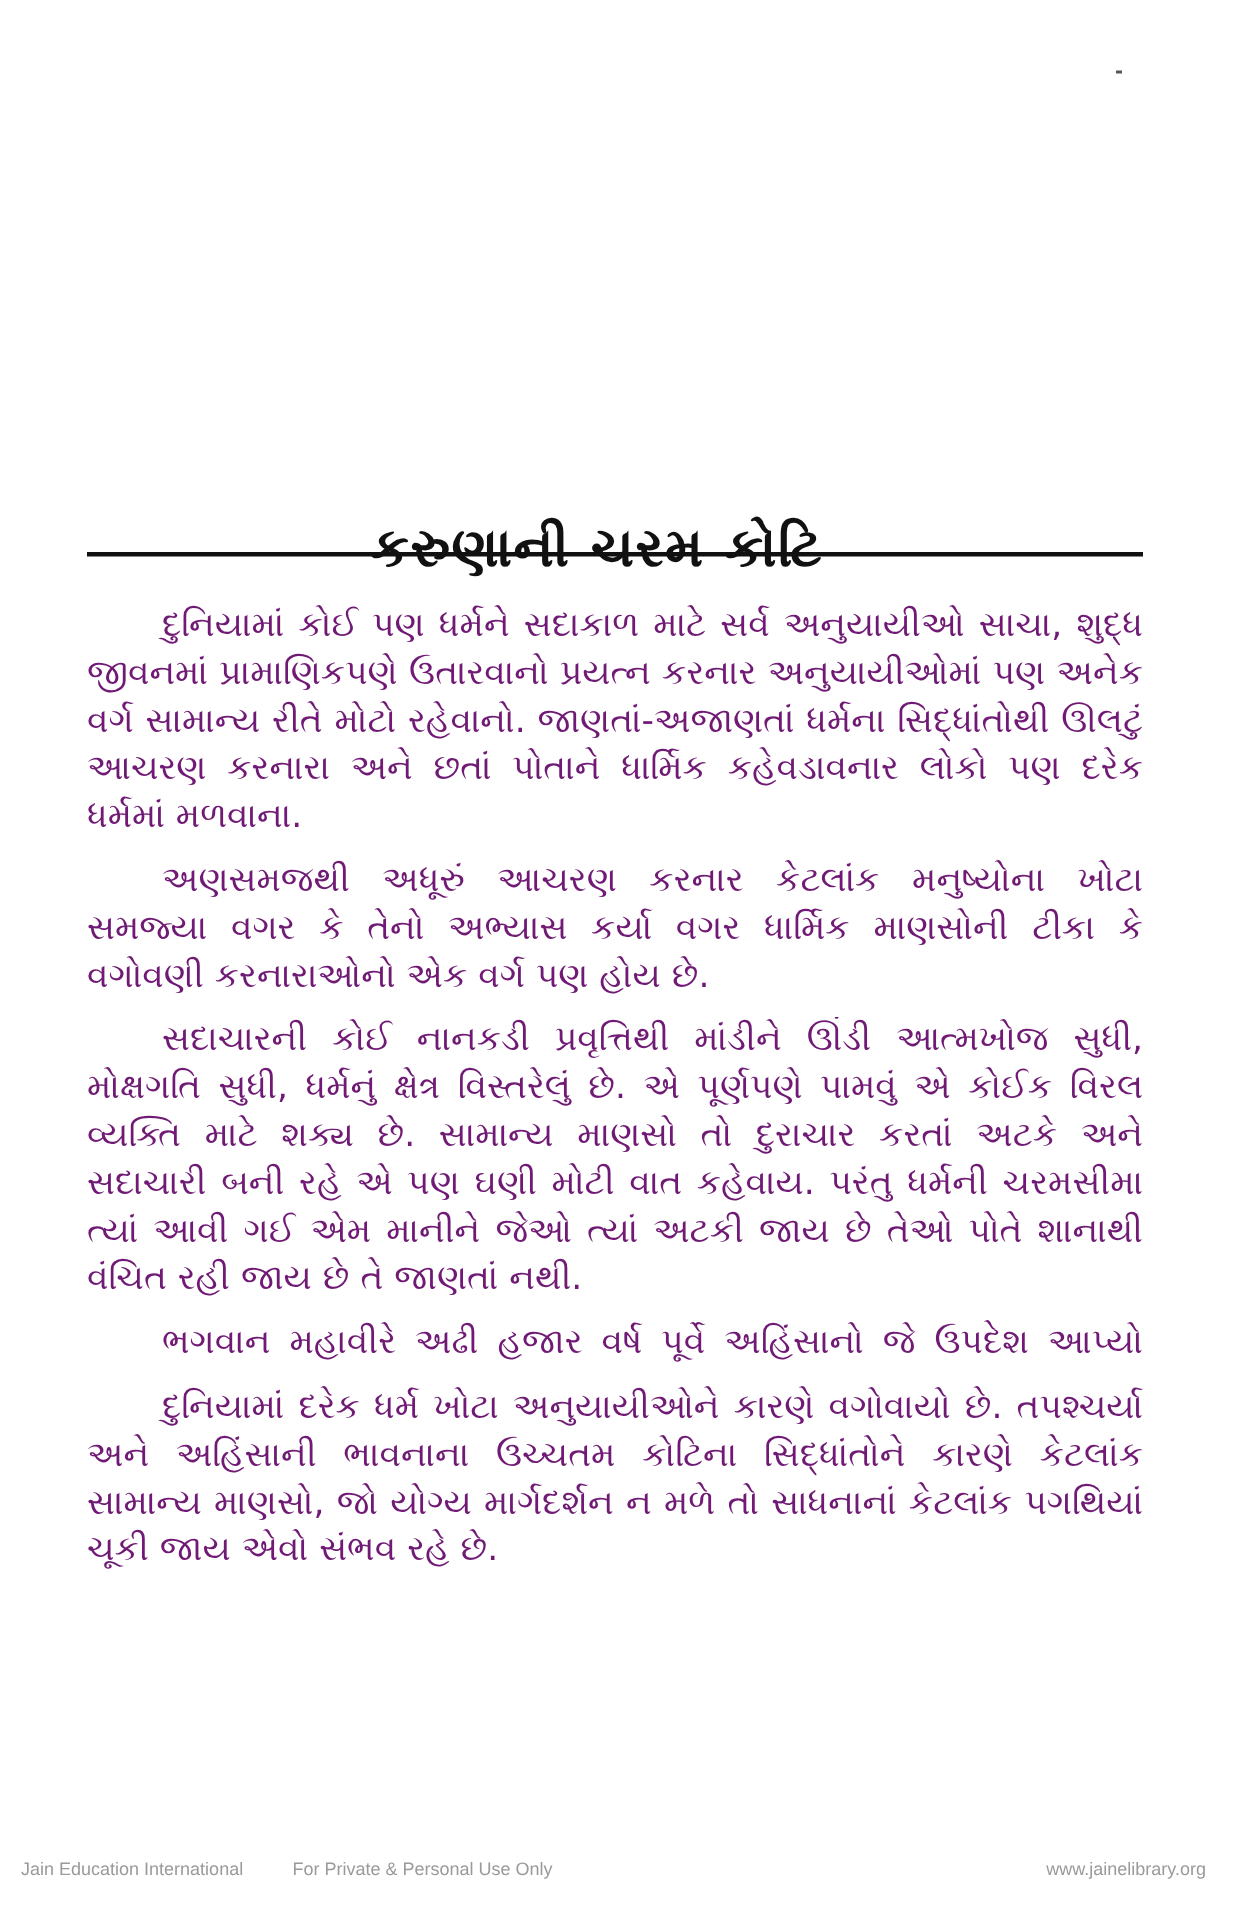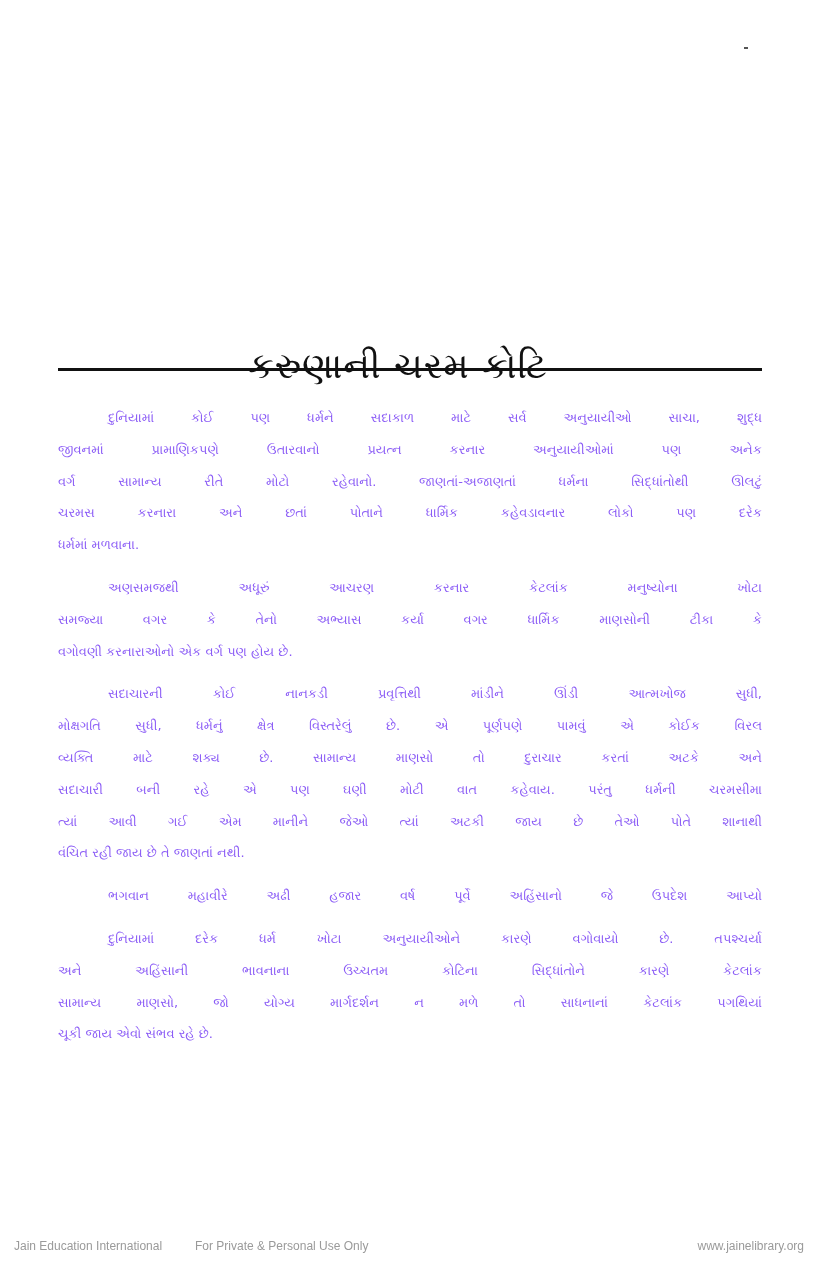--- a/index.html
+++ b/index.html
@@ -23,42 +23,42 @@
       height: 2px;
       background: #555555;
     }
     .title {
       position: absolute;
       left: 0;
       width: 796px;
       top: 318px;
       text-align: center;
       font-size: 36px;
-      font-weight: normal;
+      font-weight: bold;
       letter-spacing: 1px;
       line-height: 48px;
       color: #111111;
     }
     .title-rule {
       position: absolute;
       left: 58px;
       width: 704px;
       top: 368px;
       height: 3px;
       background: #111111;
     }
     .body-text {
       position: absolute;
       left: 58px;
       width: 704px;
       top: 402px;
-      font-size: 13px;
+      font-size: 23px;
       line-height: 31.8px;
       text-align: justify;
-      color: #8b5cf6;
+      color: #701a75;
     }
     .para-line {
       display: block;
       text-align: justify;
       text-align-last: justify;
       white-space: nowrap;
       overflow: hidden;
     }
     .para-line.last {
       text-align-last: left;
@@ -92,21 +92,21 @@
 <div class="page-mark"></div>
 
 <h1 class="title">કરુણાની ચરમ કોટિ</h1>
 <div class="title-rule"></div>
 
 <div class="body-text">
   <div class="para-block">
     <span class="para-line first-line">દુનિયામાં કોઈ પણ ધર્મને સદાકાળ માટે સર્વ અનુયાયીઓ સાચા, શુદ્ધ</span>
     <span class="para-line">જીવનમાં પ્રામાણિકપણે ઉતારવાનો પ્રયત્ન કરનાર અનુયાયીઓમાં પણ અનેક</span>
     <span class="para-line">વર્ગ સામાન્ય રીતે મોટો રહેવાનો. જાણતાં-અજાણતાં ધર્મના સિદ્ધાંતોથી ઊલટું</span>
-    <span class="para-line">ચરમસ કરનારા અને છતાં પોતાને ધાર્મિક કહેવડાવનાર લોકો પણ દરેક</span>
+    <span class="para-line">આચરણ કરનારા અને છતાં પોતાને ધાર્મિક કહેવડાવનાર લોકો પણ દરેક</span>
     <span class="para-line last">ધર્મમાં મળવાના.</span>
   </div>
   <div class="para-block">
     <span class="para-line first-line">અણસમજથી અધૂરું આચરણ કરનાર કેટલાંક મનુષ્યોના ખોટા</span>
     <span class="para-line">સમજ્યા વગર કે તેનો અભ્યાસ કર્યા વગર ધાર્મિક માણસોની ટીકા કે</span>
     <span class="para-line last">વગોવણી કરનારાઓનો એક વર્ગ પણ હોય છે.</span>
   </div>
   <div class="para-block">
     <span class="para-line first-line">સદાચારની કોઈ નાનકડી પ્રવૃત્તિથી માંડીને ઊંડી આત્મખોજ સુધી,</span>
     <span class="para-line">મોક્ષગતિ સુધી, ધર્મનું ક્ષેત્ર વિસ્તરેલું છે. એ પૂર્ણપણે પામવું એ કોઈક વિરલ</span>

